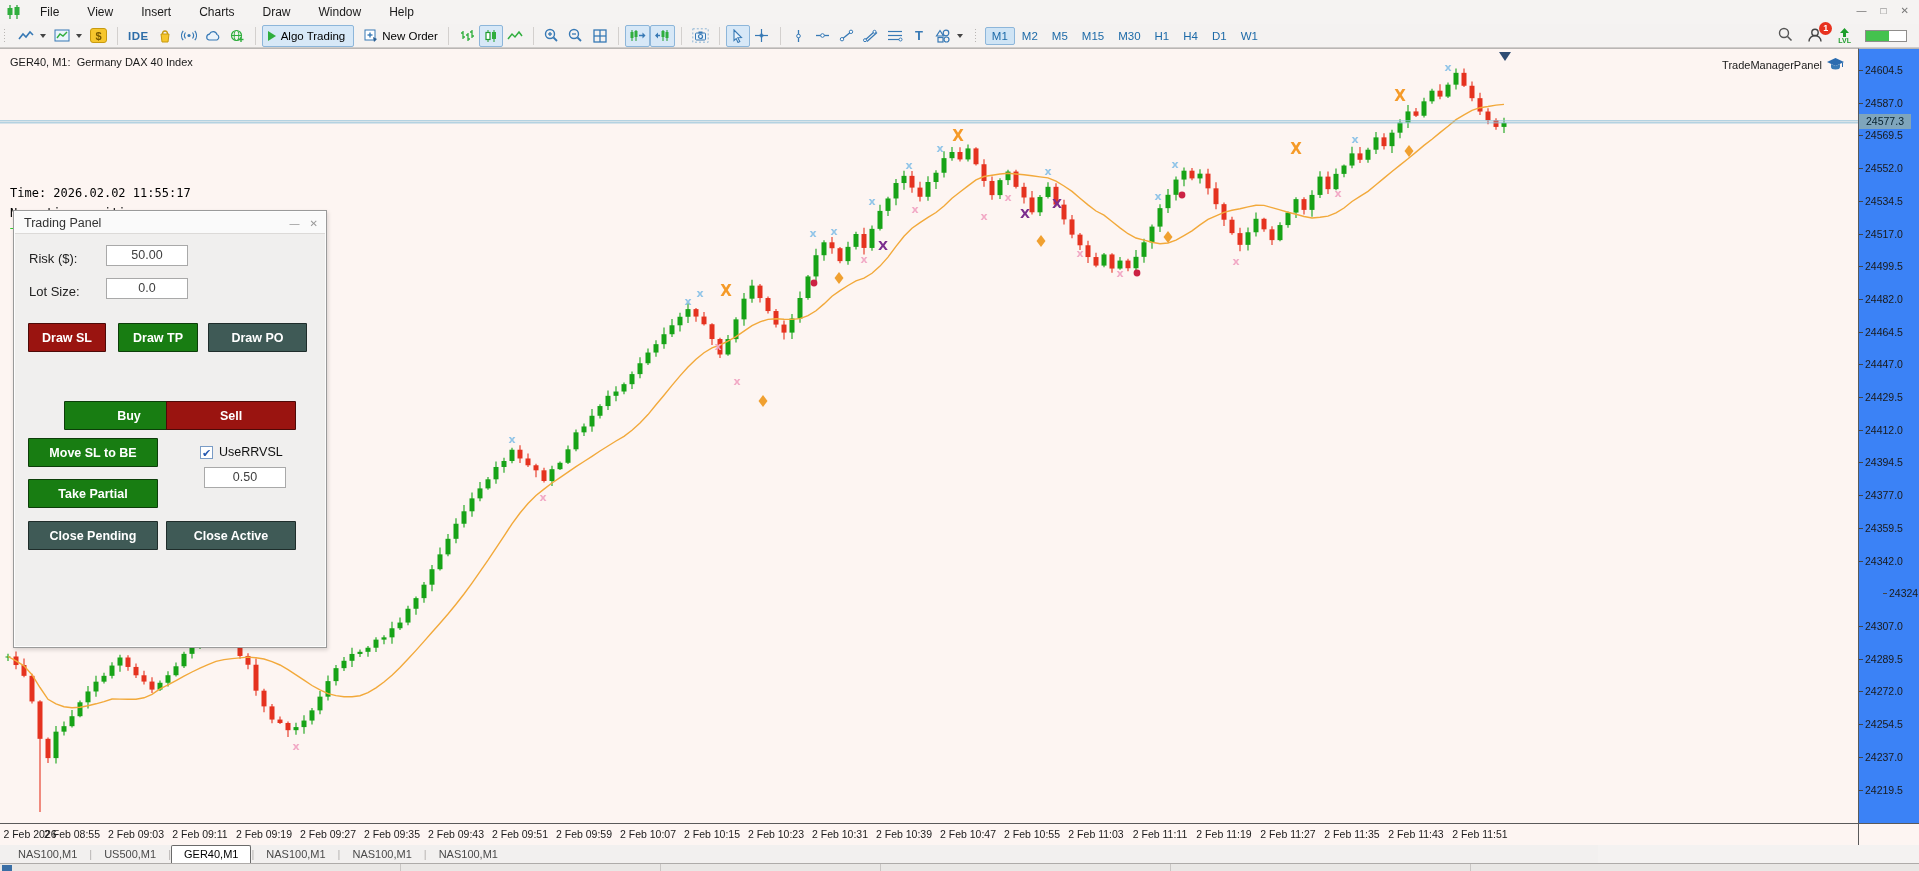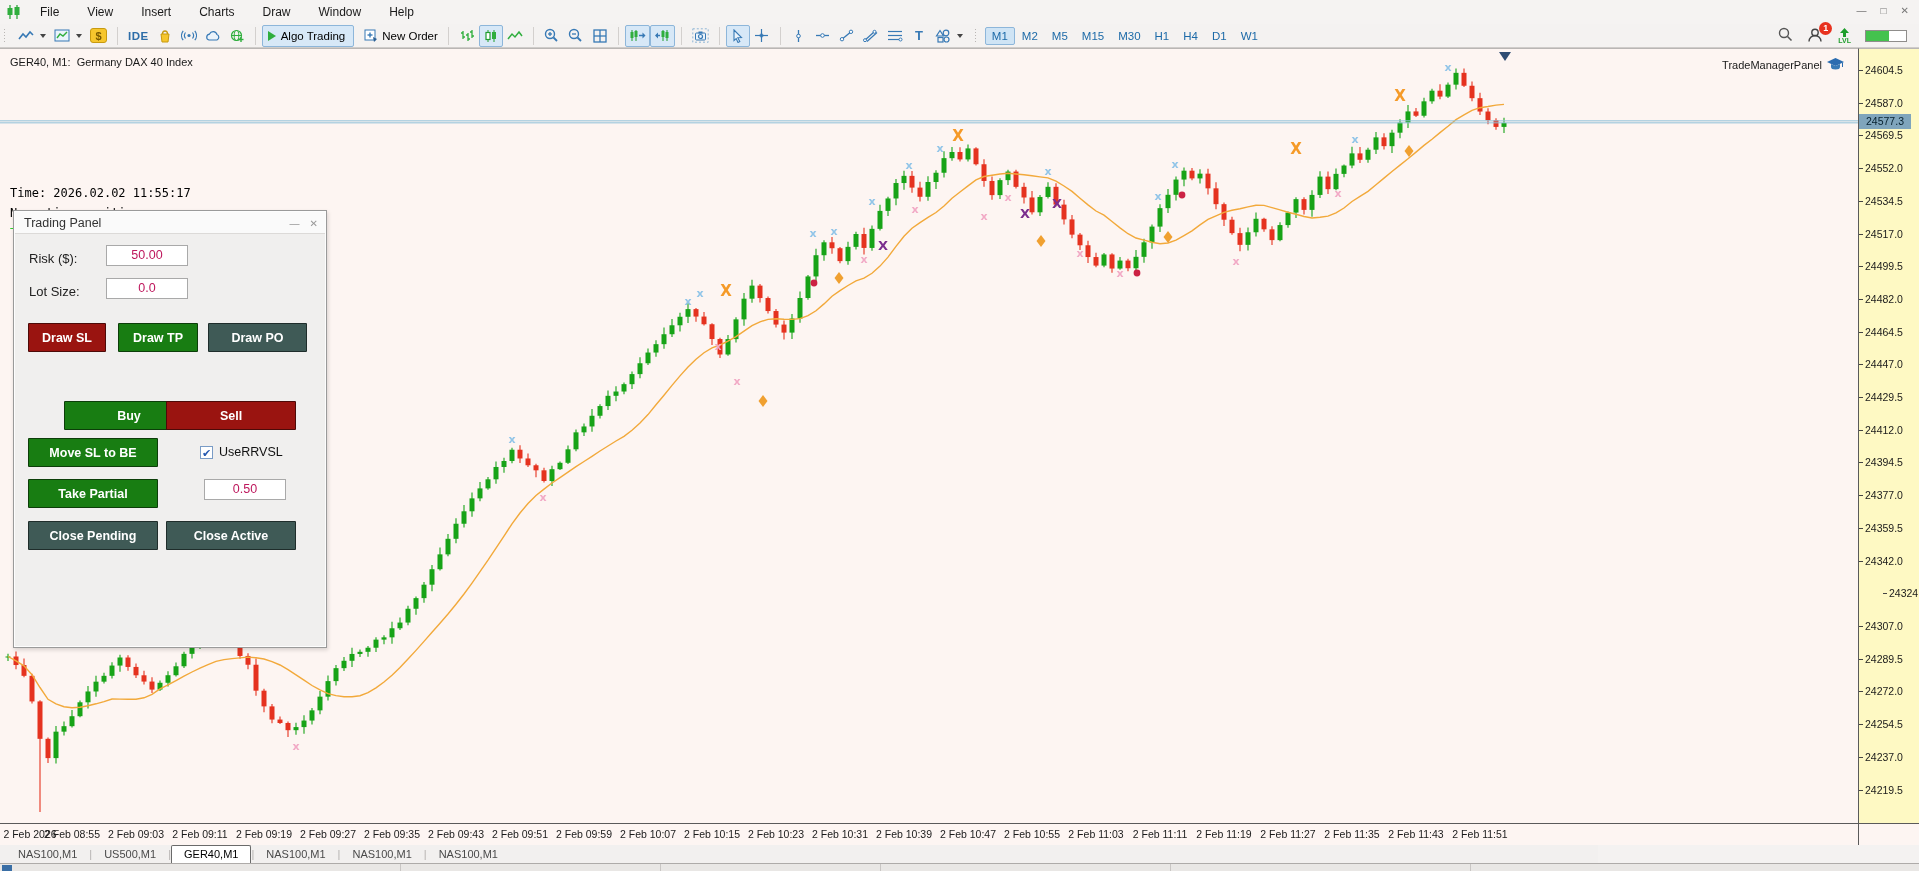--- a/index.html
+++ b/index.html
@@ -40,21 +40,21 @@
   .badge { position:absolute; top:-5px; right:-8px; background:#e8321f; color:#fff; font-size:9px;
     min-width:13px; height:13px; border-radius:7px; text-align:center; line-height:13px; font-weight:bold; }
   .lvl { display:flex; flex-direction:column; align-items:center; color:#1f9e2c; font-size:7px;
     font-weight:bold; line-height:1; }
   .pbar { width:42px; height:12px; border:1px solid #8f8d8b; background:#fff; }
   .pbar > div { height:100%; background:#44c24e; }
 
   
   .chart-wrap { position:absolute; left:0; top:48px; width:1858px; height:775px; background:#fdf5f2;
     border-top:1px solid #b9b6b4; }
-  .price-axis { position:absolute; left:1858px; top:48px; width:61px; height:775px; background:#fef9c3;
+  .price-axis { position:absolute; left:1858px; top:48px; width:61px; height:775px; background:#3b82f6;
     border-top:1px solid #b9b6b4; border-left:1px solid #5a5a5a; font-size:10.5px; color:#1a1a1a; }
   .ptick { position:absolute; left:6px; white-space:nowrap; }
   .ptick::before { content:""; position:absolute; left:-6px; top:6px; width:4px; border-top:1px solid #444; }
   .bid-badge { position:absolute; left:0px; width:52px; height:15px; background:#7fa5bc; color:#06202e;
     font-size:10.5px; text-align:center; line-height:15px; }
   .chart-overlay { position:absolute; font-size:11px; color:#1a1a1a; white-space:pre; }
   .status-line { position:absolute; left:10px; font-family:"DejaVu Sans Mono", monospace; font-size:12px;
     white-space:pre; }
   .tmp-label { position:absolute; right:14px; top:9px; display:flex; align-items:center; gap:5px;
     font-size:11px; color:#1a1a1a; }
@@ -79,21 +79,21 @@
 
   
   .tpanel { position:absolute; left:13px; top:210px; width:314px; height:438px; background:#f0efee;
     border:1px solid #9a9a9a; box-shadow:inset 0 0 0 1px #fdfdfd, 1px 2px 4px rgba(0,0,0,.15); }
   .tpanel-title { position:absolute; left:1px; top:1px; right:1px; height:22px; background:#fafafa;
     border-bottom:1px solid #dcdad8; font-size:12.5px; color:#333; line-height:22px; padding-left:9px; }
   .tpanel-ctrls { position:absolute; right:8px; top:1px; height:22px; display:flex; gap:10px;
     align-items:center; color:#999; font-size:10px; }
   .tp-label { position:absolute; font-size:13px; color:#222; }
   .tp-input { position:absolute; background:#fff; border:1px solid #a9a9a9; font-size:12.5px;
-    color:#be185d; text-align:center; line-height:19px; height:21px; }
+    color:#404040; text-align:center; line-height:19px; height:21px; }
   .tp-btn { position:absolute; border:1px solid rgba(0,0,0,.5); border-radius:1px; color:#fff;
     font-weight:bold; font-size:12.5px; display:flex; align-items:center; justify-content:center;
     cursor:default; height:29px; }
   .btn-red { background:#9a1410; }
   .btn-green { background:#187d12; }
   .btn-slate { background:#3f5a56; }
   .btn-blue { background:#4e86c4; }
   .tp-check { position:absolute; display:flex; align-items:center; gap:6px; font-size:12.5px; color:#111; }
   .checkbox { width:13px; height:13px; background:#fff; border:1px solid #7a9cc6; color:#2458b0;
     font-size:11px; line-height:12px; text-align:center; }
@@ -905,21 +905,21 @@
   <span class="tp-btn btn-green" style="left:14px; top:190px; width:130px;margin-left:36px;">Buy</span>
   <span class="tp-btn btn-red" style="left:152px; top:190px; width:130px;">Sell</span>
 
   <span class="tp-btn btn-green" style="left:14px; top:227px; width:130px;">Move SL to BE</span>
   <span class="tp-check" style="left:186px; top:234px;">
     <span class="checkbox">✔</span>
     <span>UseRRVSL</span>
   </span>
 
   <span class="tp-btn btn-green" style="left:14px; top:268px; width:130px;">Take Partial</span>
-  <span class="tp-input" style="left:190px; top:268px; width:82px;">0.50</span>
+  <span class="tp-input" style="left:190px; top:256px; width:82px;">0.50</span>
 
   <span class="tp-btn btn-slate" style="left:14px; top:310px; width:130px;">Close Pending</span>
   <span class="tp-btn btn-slate" style="left:152px; top:310px; width:130px;">Close Active</span>
 
 </div>
 
 <div class="tabbar" id="tabbar">
     <span class="tab">NAS100,M1</span>
     <span class="tab-sep">|</span>
     <span class="tab">US500,M1</span>

